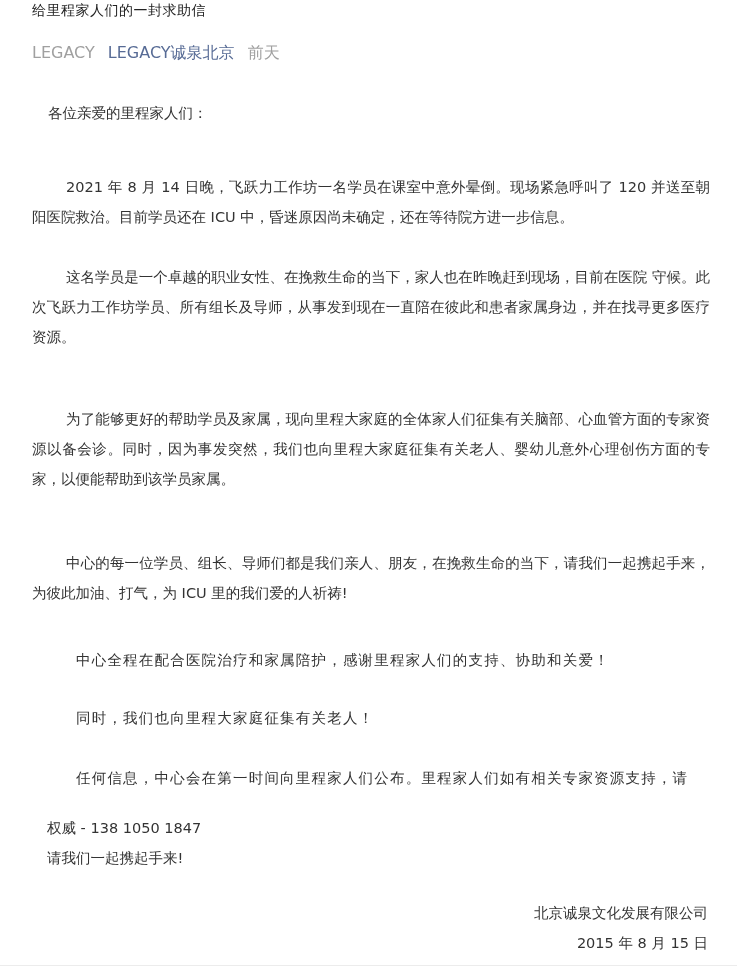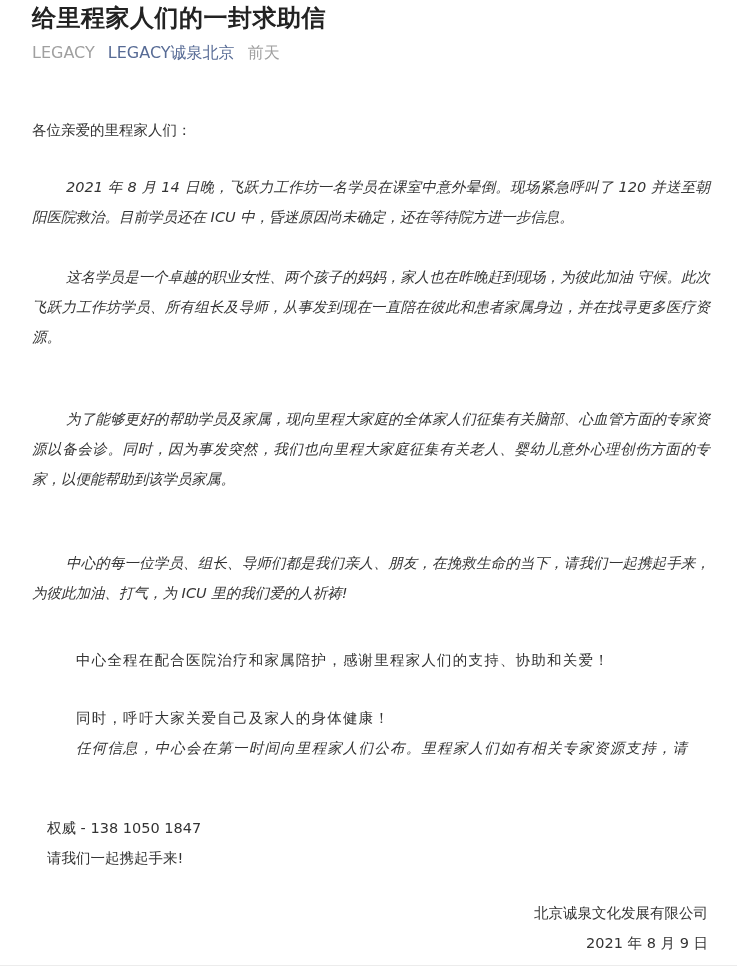--- a/index.html
+++ b/index.html
@@ -3,37 +3,37 @@
 <meta charset="utf-8">
 <style>
   html, body { margin: 0; padding: 0; background: #ffffff; }
   body {
     width: 737px; height: 966px; overflow: hidden; position: relative;
     font-family: "DejaVu Sans", "Liberation Sans", sans-serif;
     color: #333333;
   }
   .title {
     position: absolute; left: 32px; top: 2px;
-    font-size: 24px; font-weight: bold; color: #222222; letter-spacing: 0.5px;
+    font-size: 14px; font-weight: normal; color: #222222; letter-spacing: 0.5px;
     margin: 0;
   }
   .meta {
     position: absolute; left: 32px; top: 43px;
     font-size: 16px; line-height: 20px; white-space: nowrap;
   }
   .meta span { margin-right: 8px; }
   .meta .author { color: #a0a0a0; }
   .meta .account { color: #576b95; }
   .meta .time { color: #a0a0a0; }
   .p {
     position: absolute; left: 32px; width: 678px;
     font-size: 14.5px; line-height: 30px; color: #333333;
     text-align: justify; margin: 0;
   }
-  .indent { text-indent: 34px; font-style: italic; }
+  .indent { text-indent: 34px; }
   .spaced {
     position: absolute; left: 64px; width: 650px;
     font-size: 14.5px; line-height: 30px; color: #333333;
     letter-spacing: 1.2px; margin: 12px; white-space: nowrap;
     font-family: "Liberation Sans", sans-serif;
   }
   .line {
     position: absolute; left: 44px;
     font-size: 14.5px; line-height: 28px; color: #333333; margin: 3px;
   }
@@ -49,33 +49,33 @@
 <body>
 
 <h1 class="title">给里程家人们的一封求助信</h1>
 
 <div class="meta">
   <span class="author">LEGACY</span>
   <span class="account">LEGACY诚泉北京</span>
   <span class="time">前天</span>
 </div>
 
-<p class="p" style="top:115px;">各位亲爱的里程家人们：</p>
+<p class="p" style="top:98px;margin-left:16px;">各位亲爱的里程家人们：</p>
 
 <p class="p indent" style="top:172px;">2021 年 8 月 14 日晚，飞跃力工作坊一名学员在课室中意外晕倒。现场紧急呼叫了 120 并送至朝阳医院救治。目前学员还在 ICU 中，昏迷原因尚未确定，还在等待院方进一步信息。</p>
 
-<p class="p indent" style="top:262px;">这名学员是一个卓越的职业女性、两个孩子的妈妈，家人也在昨晚赶到现场，为彼此加油 守候。此次飞跃力工作坊学员、所有组长及导师，从事发到现在一直陪在彼此和患者家属身边，并在找寻更多医疗资源。</p>
+<p class="p indent" style="top:262px;">这名学员是一个卓越的职业女性、在挽救生命的当下，家人也在昨晚赶到现场，目前在医院 守候。此次飞跃力工作坊学员、所有组长及导师，从事发到现在一直陪在彼此和患者家属身边，并在找寻更多医疗资源。</p>
 
 <p class="p indent" style="top:404px;">为了能够更好的帮助学员及家属，现向里程大家庭的全体家人们征集有关脑部、心血管方面的专家资源以备会诊。同时，因为事发突然，我们也向里程大家庭征集有关老人、婴幼儿意外心理创伤方面的专家，以便能帮助到该学员家属。</p>
 
 <p class="p indent" style="top:548px;">中心的每一位学员、组长、导师们都是我们亲人、朋友，在挽救生命的当下，请我们一起携起手来，为彼此加油、打气，为 ICU 里的我们爱的人祈祷!</p>
 
 <p class="spaced" style="top:633px;">中心全程在配合医院治疗和家属陪护，感谢里程家人们的支持、协助和关爱！</p>
-<p class="spaced" style="top:691px;">同时，呼吁大家关爱自己及家人的身体健康！</p>
-<p class="spaced" style="top:721px;font-style:italic;">任何信息，中心会在第一时间向里程家人们公布。里程家人们如有相关专家资源支持，请</p>
+<p class="spaced" style="top:691px;">同时，我们也向里程大家庭征集有关老人！</p>
+<p class="spaced" style="top:751px;">任何信息，中心会在第一时间向里程家人们公布。里程家人们如有相关专家资源支持，请</p>
 
 <p class="line" style="top:811px;">权威 - 138 1050 1847</p>
 <p class="line" style="top:841px;">请我们一起携起手来!</p>
 
 <p class="right" style="top:899px;">北京诚泉文化发展有限公司</p>
-<p class="right" style="top:929px;">2021 年 8 月 9 日</p>
+<p class="right" style="top:929px;">2015 年 8 月 15 日</p>
 
 <div class="bottom-rule"></div>
 
 </body></html>

